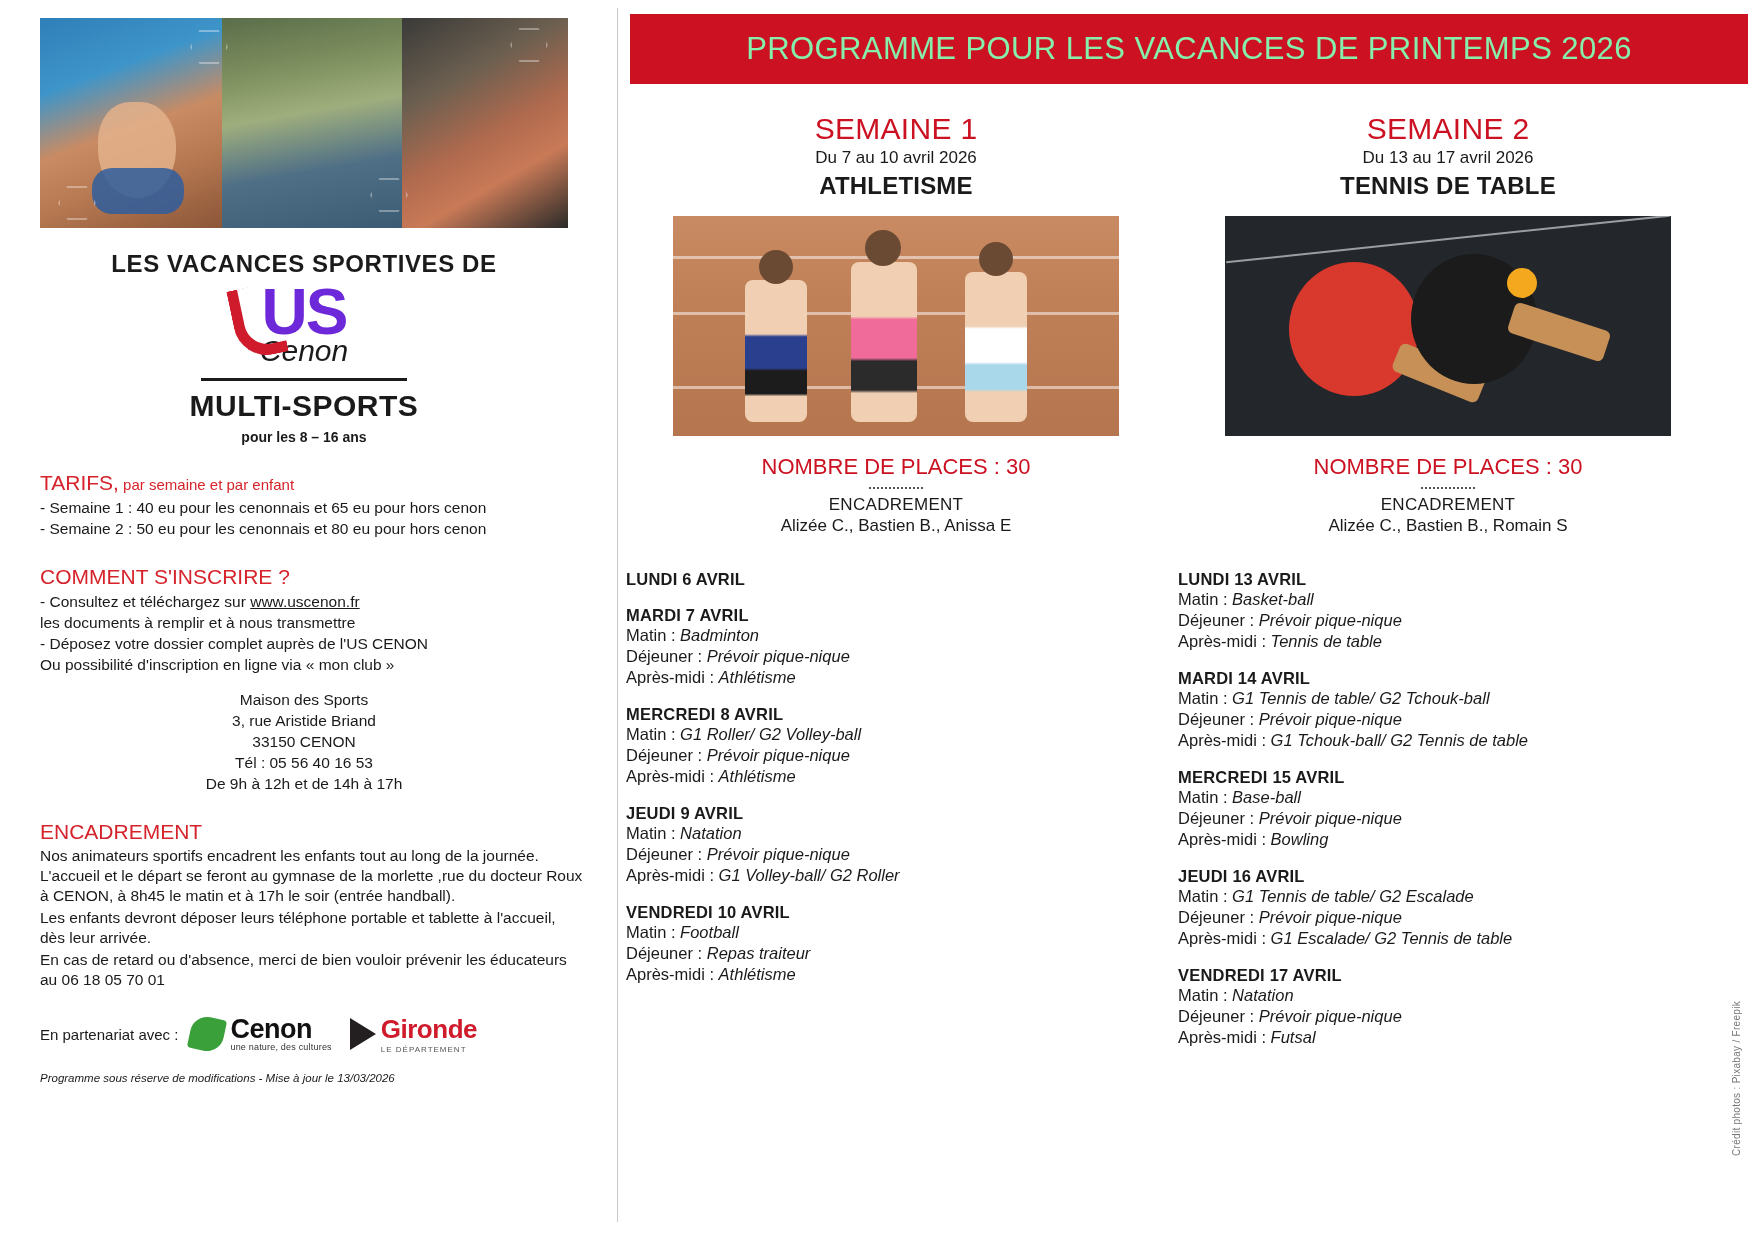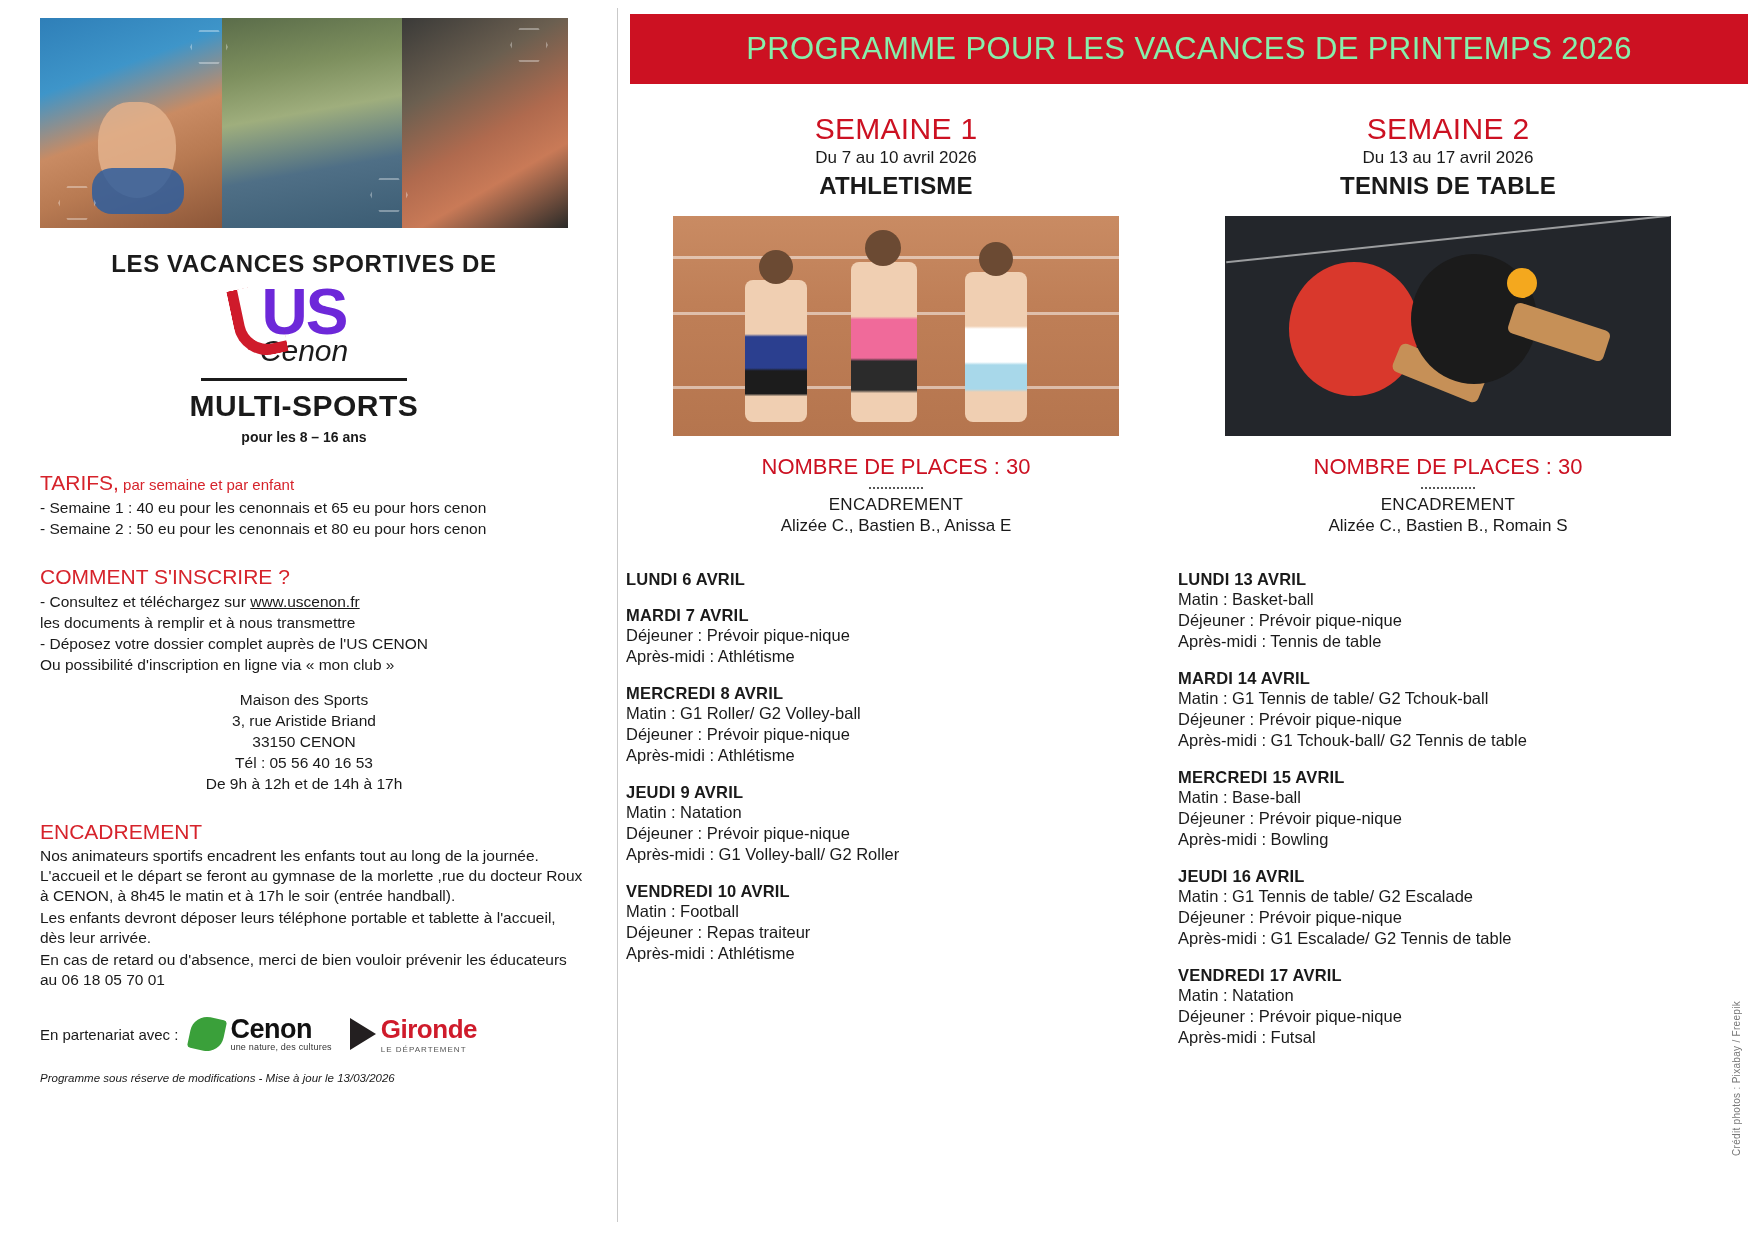--- a/index.html
+++ b/index.html
@@ -363,21 +363,21 @@
   }
   .day-name {
     font-size: 16.5px;
     font-weight: bold;
     letter-spacing: .2px;
   }
   .day-line {
     font-size: 16.5px;
     line-height: 21px;
   }
-  .day-line .val { }
+  .day-line .val { font-style: italic; }
   .day-line.ferie { font-style: italic; margin-top: 21px; }
   .credit {
     position: absolute;
     right: 6px;
     bottom: 84px;
     font-size: 10px;
     color: #777;
     writing-mode: vertical-rl;
     transform: rotate(180deg);
     letter-spacing: .3px;
@@ -506,20 +506,21 @@
         <div class="enc-names">Alizée C., Bastien B., Anissa E</div>
 
         <div class="days">
 
           <div class="day">
             <div class="day-name">LUNDI 6 AVRIL</div>
           </div>
 
           <div class="day">
             <div class="day-name">MARDI 7 AVRIL</div>
+            <div class="day-line"><span>Matin : </span><span class="val">Badminton</span></div>
             <div class="day-line"><span>Déjeuner : </span><span class="val">Prévoir pique-nique</span></div>
             <div class="day-line"><span>Après-midi : </span><span class="val">Athlétisme</span></div>
           </div>
 
           <div class="day">
             <div class="day-name">MERCREDI 8 AVRIL</div>
             <div class="day-line"><span>Matin : </span><span class="val">G1 Roller/ G2 Volley-ball</span></div>
             <div class="day-line"><span>Déjeuner : </span><span class="val">Prévoir pique-nique</span></div>
             <div class="day-line"><span>Après-midi : </span><span class="val">Athlétisme</span></div>
           </div>

